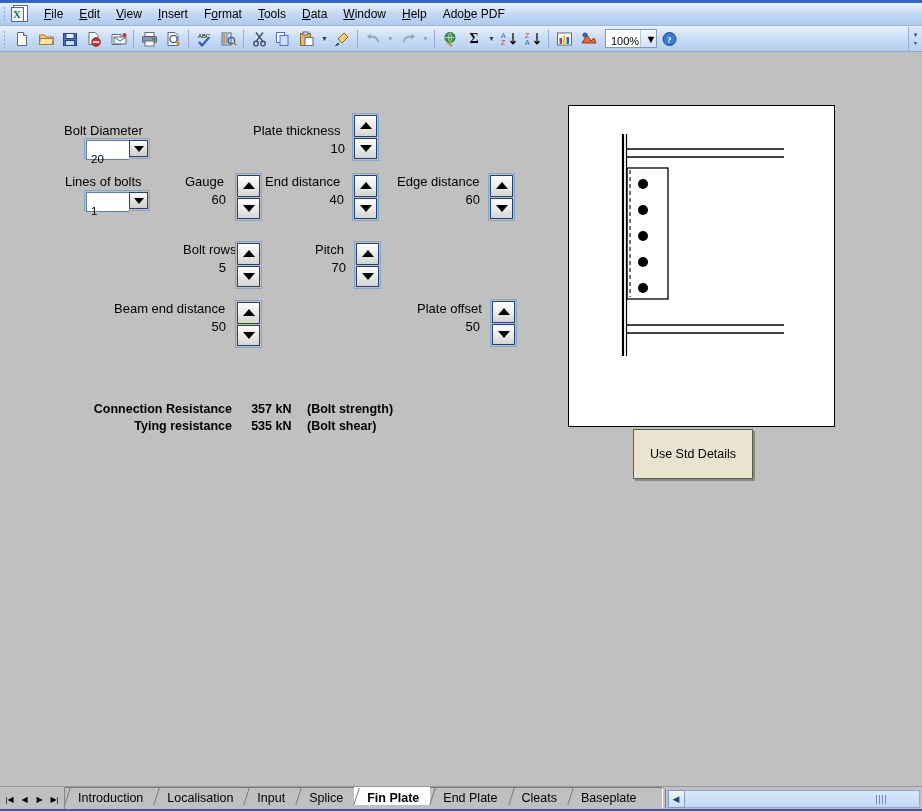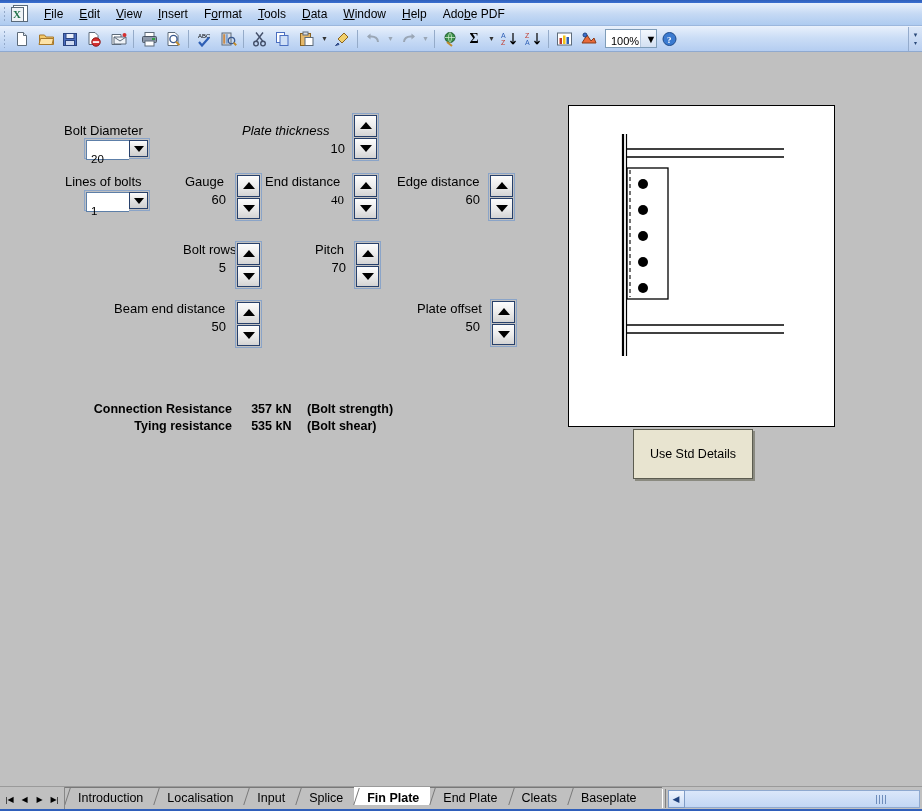--- a/index.html
+++ b/index.html
@@ -491,21 +491,21 @@
     </div>
 
     <div class="lbl" style="left:65px; top:122px;">Lines of bolts</div>
     <div class="combo" style="left:84px; top:137px; width:66px;">
       <div class="field">1</div>
       <div class="btn">
           <span class="tri-down"></span>
         </div>
     </div>
 
-    <div class="lbl" style="left:242px; top:71px;font-style:italic;">Plate thickness</div>
+    <div class="lbl" style="left:253px; top:71px;">Plate thickness</div>
     <div class="lbl r" style="left:290px; top:89px; width:55px;">10</div>
     <div class="spin" style="left:352px; top:60px;">
       <div class="half">
           <span class="tri-up"></span>
         </div>
       <div class="half">
           <span class="tri-down"></span>
         </div>
     </div>
 
@@ -514,21 +514,21 @@
     <div class="spin" style="left:235px; top:120px;">
       <div class="half">
           <span class="tri-up"></span>
         </div>
       <div class="half">
           <span class="tri-down"></span>
         </div>
     </div>
 
     <div class="lbl" style="left:265px; top:122px;">End distance</div>
-    <div class="lbl r" style="left:292px; top:140px; width:52px;font-family:Liberation Serif, serif;">40</div>
+    <div class="lbl r" style="left:292px; top:140px; width:52px;">40</div>
     <div class="spin" style="left:352px; top:120px;">
       <div class="half">
           <span class="tri-up"></span>
         </div>
       <div class="half">
           <span class="tri-down"></span>
         </div>
     </div>
 
     <div class="lbl" style="left:397px; top:122px;">Edge distance</div>

